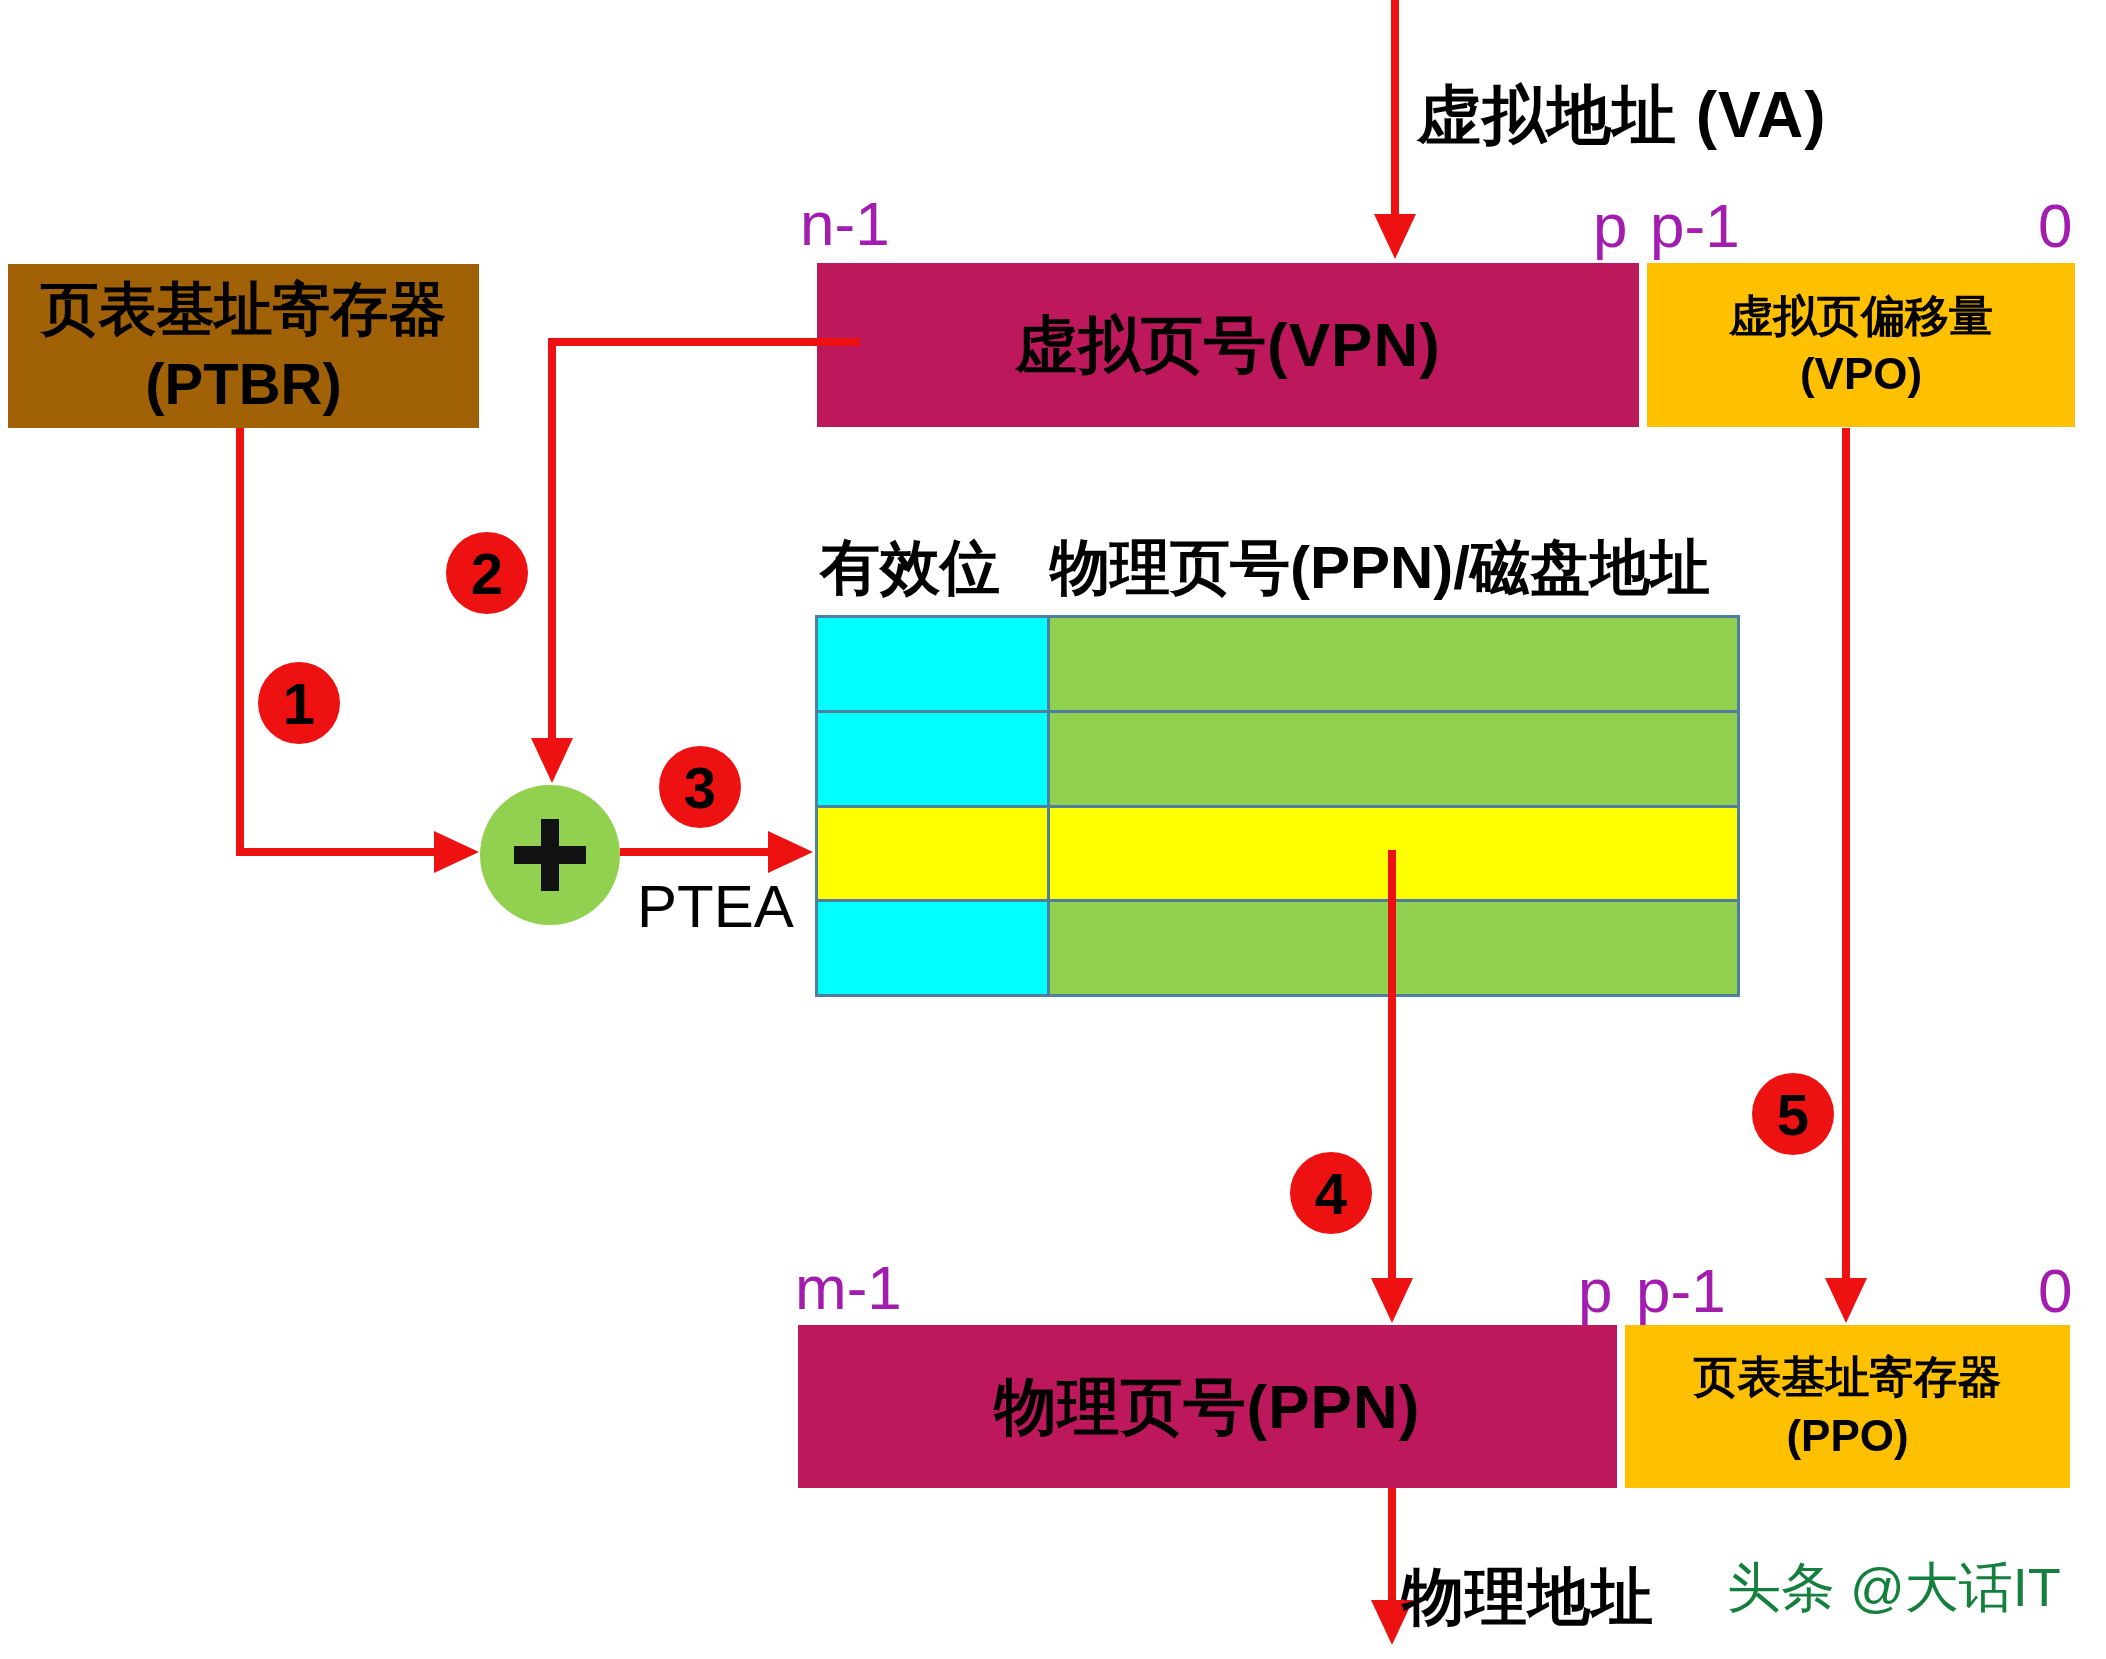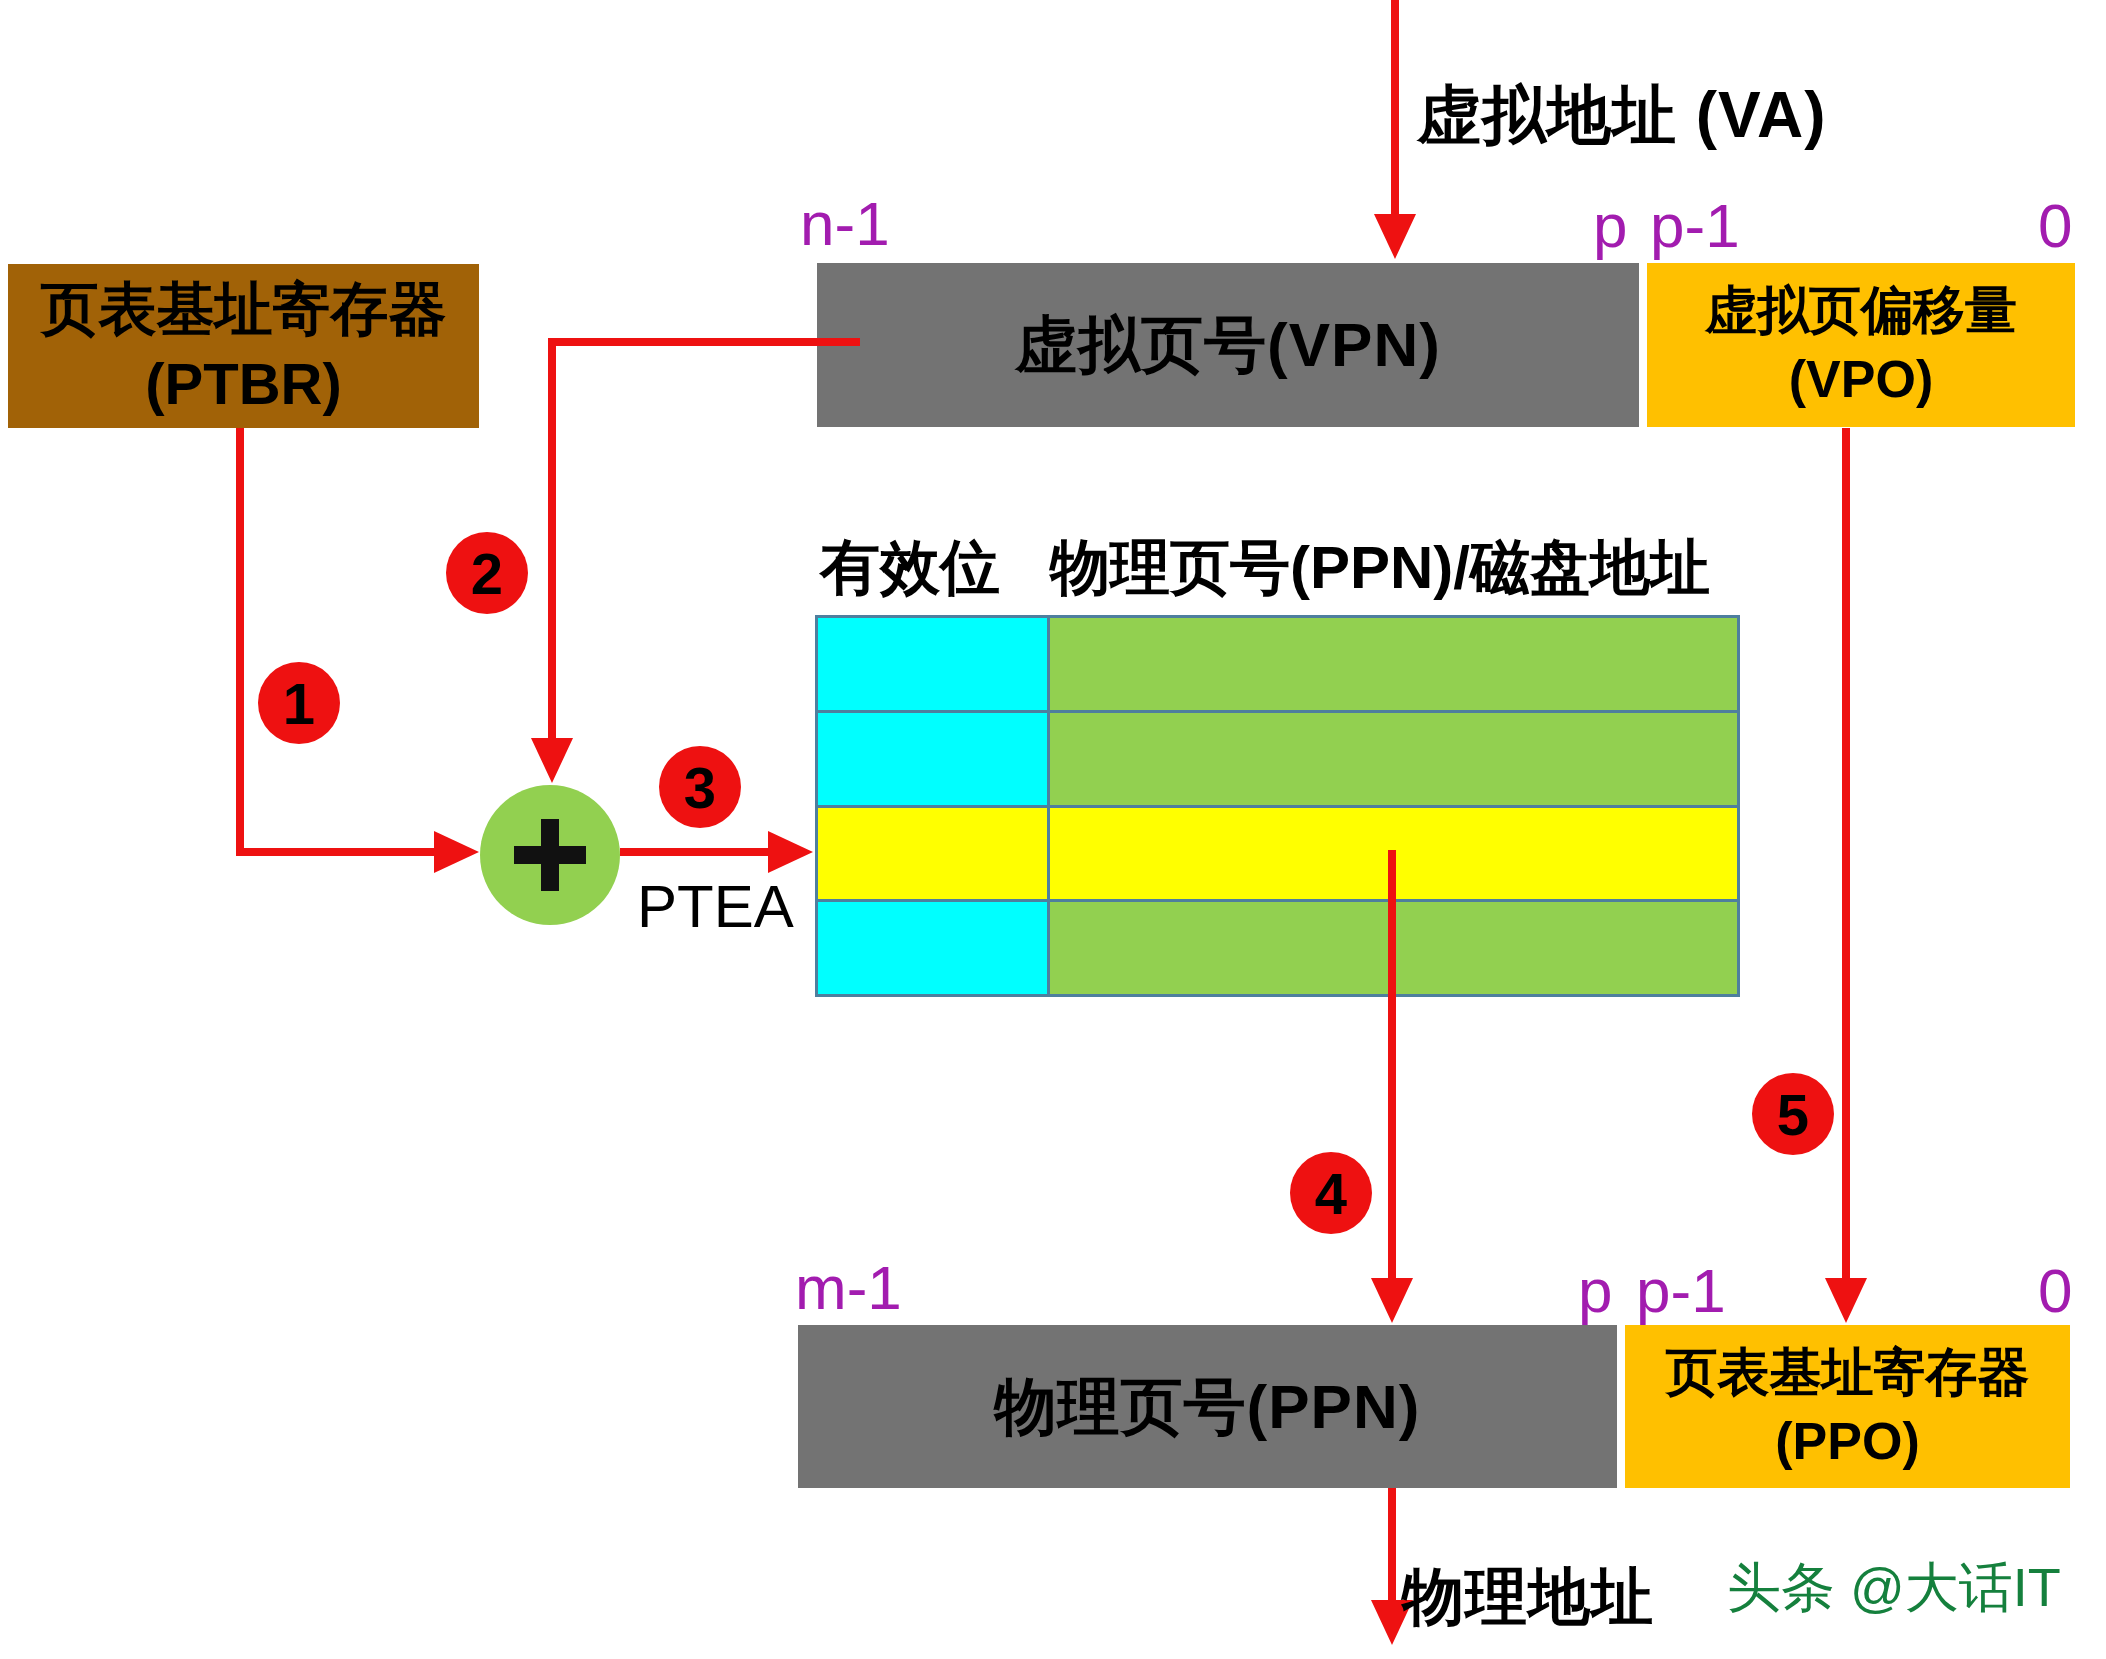--- a/index.html
+++ b/index.html
@@ -8,25 +8,25 @@
     font-family:"Liberation Sans","DejaVu Sans",sans-serif;color:#000;
   }
   .abs{position:absolute;}
   
   .rv{position:absolute;width:8px;background:#ee1111;}
   .rh{position:absolute;height:8px;background:#ee1111;}
   .ah-down{position:absolute;width:0;height:0;border-left:21px solid transparent;border-right:21px solid transparent;border-top:45px solid #ee1111;}
   .ah-right{position:absolute;width:0;height:0;border-top:21px solid transparent;border-bottom:21px solid transparent;border-left:45px solid #ee1111;}
   
   .fieldbox{position:absolute;display:flex;align-items:center;justify-content:center;text-align:center;font-weight:800;}
-  .cyanbox{background:#737373;}
+  .cyanbox{background:#be185d;}
   .orangebox{background:#ffc000;}
   .greenbox{background:#a16207;}
   .big-label{font-weight:800;font-size:62px;letter-spacing:1px;}
-  .two-line{line-height:1.32;font-size:52px;}
+  .two-line{line-height:1.32;font-size:44px;}
   
   .bit{position:absolute;font-size:62px;font-weight:400;color:#a21caf;}
   
   .ptable{position:absolute;left:815px;top:615px;width:925px;height:382px;background:#4e7f9e;display:flex;flex-direction:column;padding:0;box-sizing:border-box;border:3px solid #4e7f9e;gap:3px;}
   .ptrow{display:flex;flex:1;gap:3px;}
   .ptcell-valid{width:229px;}
   .ptcell-value{flex:1;}
   
   .plus-circle{position:absolute;left:480px;top:785px;width:140px;height:140px;border-radius:50%;background:#92d050;}
   .plus-h{position:absolute;left:34px;top:61px;width:72px;height:18px;background:#111;}

